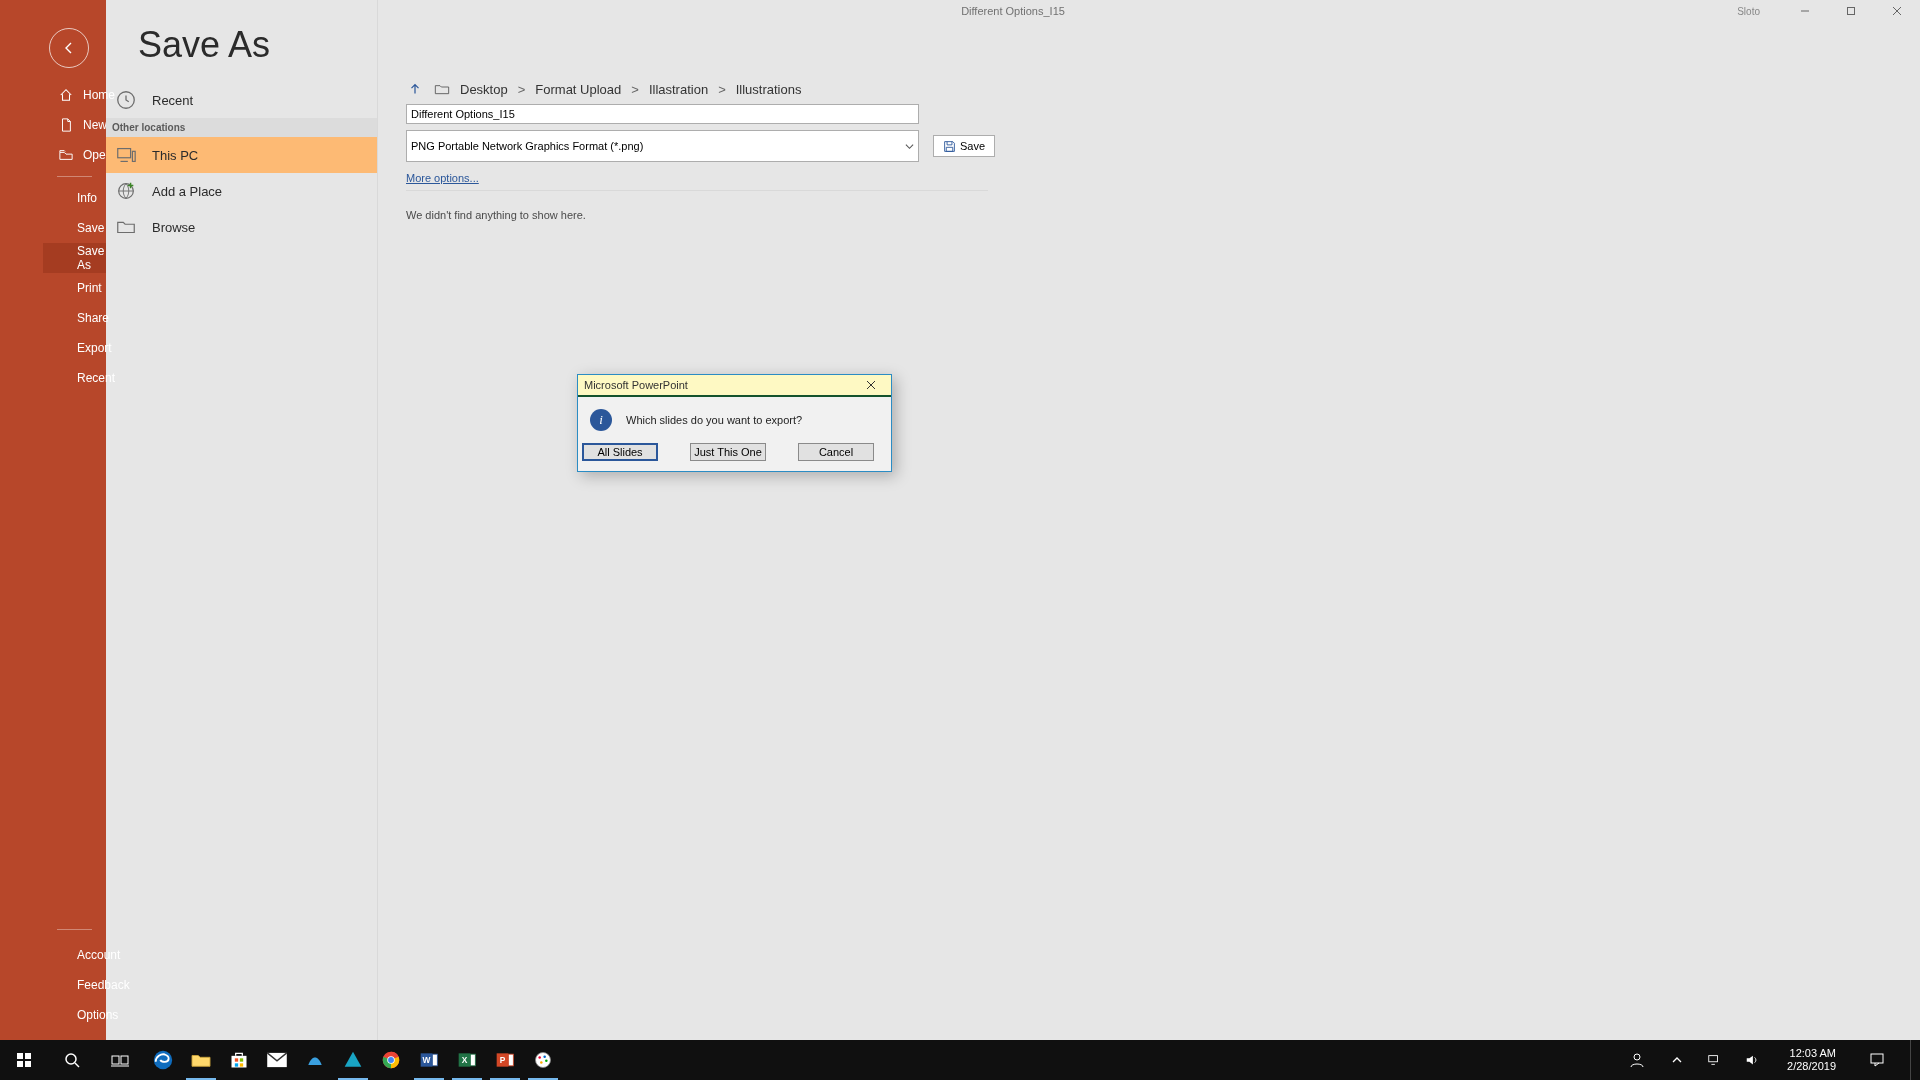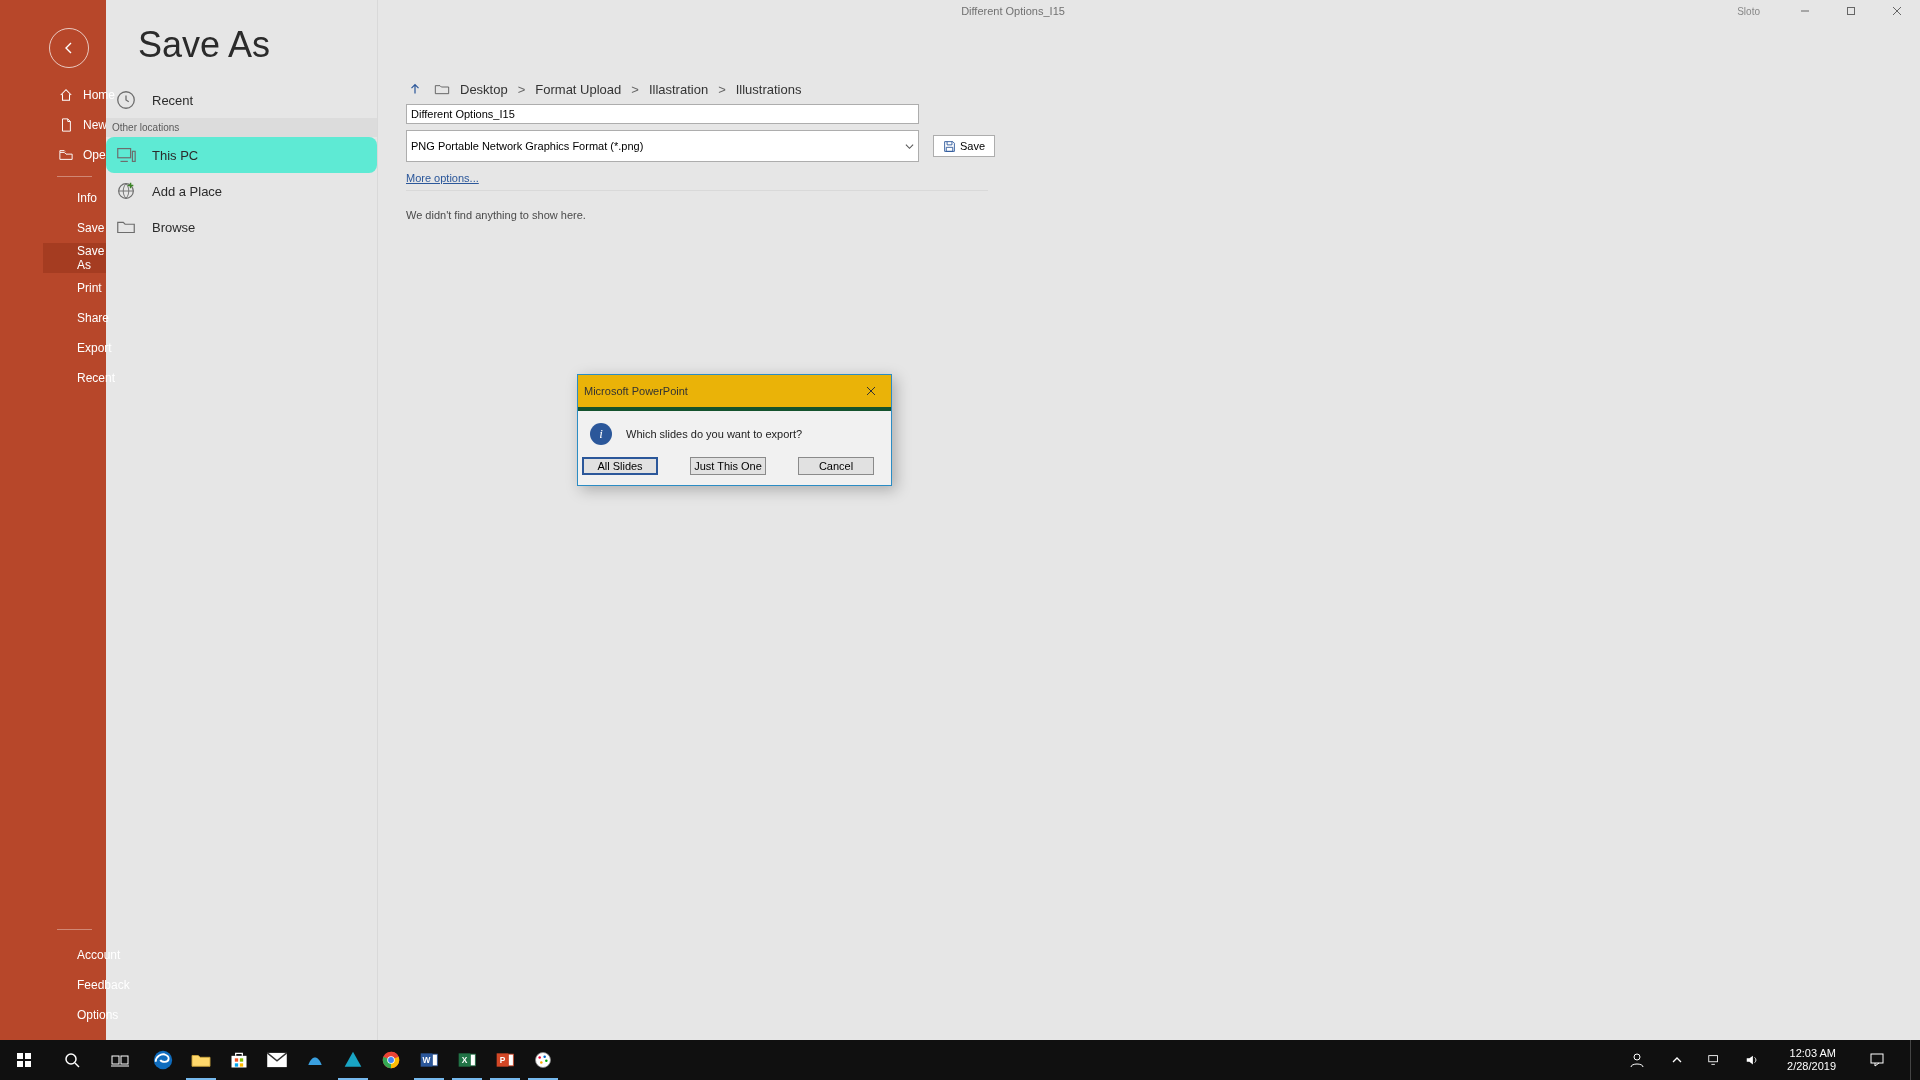--- a/index.html
+++ b/index.html
@@ -25,37 +25,37 @@
 .nav-bottom .nav-sep { margin-bottom: 10px; }
 
 
 .main { flex: 1; display: flex; }
 .page-title-wrap { position:absolute; left: 138px; top: 24px; }
 .page-title { font-size: 36px; font-weight: 300; color: #2b2b2b; }
 
 .locations-col { width: 272px; padding-top: 82px; border-right: 1px solid #d9d9d9; }
 .loc-item { display: flex; align-items: center; height: 36px; padding-left: 8px; gap: 14px; font-size: 13px; color: #2b2b2b; cursor: pointer; }
 .loc-item .ic { width: 24px; height: 24px; display:flex; align-items:center; justify-content:center; color:#6d6d6d; }
-.loc-item.selected { background: #5eead4; border-radius: 8px; }
-.loc-header { font-size: 10px; color: #5a5a5a; padding: 4px 6px; background:#dcdcdc; }
+.loc-item.selected { background: #fdba74; }
+.loc-header { font-size: 10px; color: #5a5a5a; padding: 4px 6px; background:#dcdcdc;font-weight:bold; }
 
 
 .content-col { flex: 1; padding: 80px 28px 0 28px; }
 .path-row { display:flex; align-items:center; gap:10px; font-size: 13px; color:#333; margin-bottom:6px; }
 .path-row .sep { color:#666; }
 .up-arrow { width:18px; height:18px; display:flex; align-items:center; justify-content:center; color:#2b579a; cursor:pointer; }
 .filename-row, .format-row { display:flex; align-items:center; gap:8px; margin-bottom:6px; }
 .input-box { width: 513px; height: 20px; border:1px solid #adadad; background:#fff; font-size:11px; padding:0 4px; }
 .format-select { width: 513px; height: 32px; border:1px solid #adadad; background:#fff; font-size:11px; padding:0 4px; display:flex; align-items:center; justify-content:space-between; cursor:pointer; }
 .save-btn { width:62px; height:22px; border:1px solid #adadad; background:#fff; font-size:11px; display:flex; align-items:center; justify-content:center; gap:4px; cursor:pointer; margin-left:6px; }
 .more-link { font-size:11px; color:#2b579a; text-decoration:underline; cursor:pointer; display:inline-block; margin-top:2px; }
 .empty-msg { font-size:11px; color:#4a4a4a; margin-top:18px; }
 .content-hr { border:none; border-top:1px solid #d9d9d9; margin-top:4px; width:582px; }
 .dialog { position:absolute; left:577px; top:374px; width:315px; background:#f1f1f1; border:1px solid #2b8cc4; box-shadow: 4px 4px 14px rgba(0,0,0,0.25); }
-.dialog-titlebar { height:36px; background:#eab308; border-bottom:4px solid #14532d; display:flex; align-items:center; padding:0 6px; font-size:11px; color:#333; }
+.dialog-titlebar { height:22px; background:#fef9c3; border-bottom:2px solid #14532d; display:flex; align-items:center; padding:0 6px; font-size:11px; color:#333; }
 .dialog-close { margin-left:auto; width:28px; height:20px; display:flex; align-items:center; justify-content:center; cursor:pointer; font-size:13px; color:#333; }
 .dialog-body { padding:12px 12px 4px 12px; display:flex; align-items:center; gap:14px; }
 .info-circle { width:22px; height:22px; border-radius:50%; background:#2b579a; color:#fff; display:flex; align-items:center; justify-content:center; font-family:"Georgia",serif; font-style:italic; font-size:13px; }
 .dialog-msg { font-size:11px; color:#222; }
 .dialog-buttons { display:flex; gap:32px; padding:8px 4px 10px; }
 .dlg-btn { width:76px; height:18px; font-size:11px; border:1px solid #8a8a8a; background:#e1e1e1; display:flex; align-items:center; justify-content:center; cursor:pointer; }
 .dlg-btn.primary { border:1px solid #2b579a; box-shadow: inset 0 0 0 1px #2b579a; background:#e1e1e1; }
 
 
 .taskbar { position:absolute; left:0; right:0; bottom:0; height:40px; background:#101010; display:flex; align-items:center; color:#fff; }

